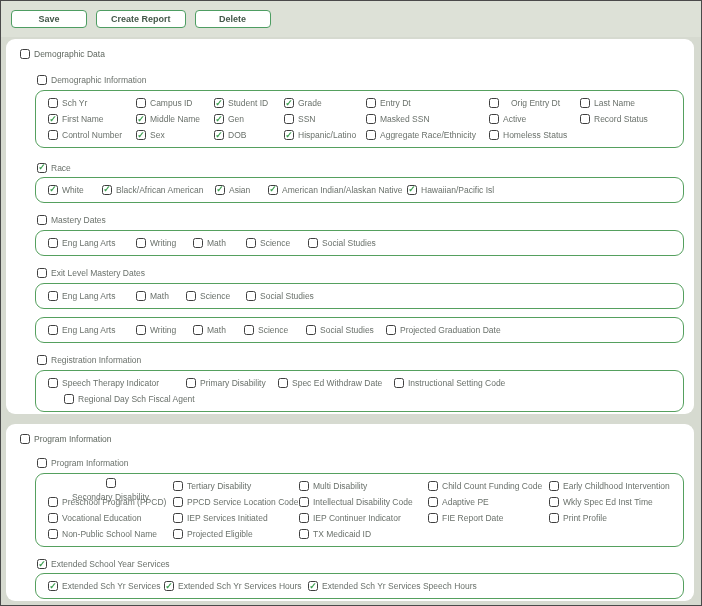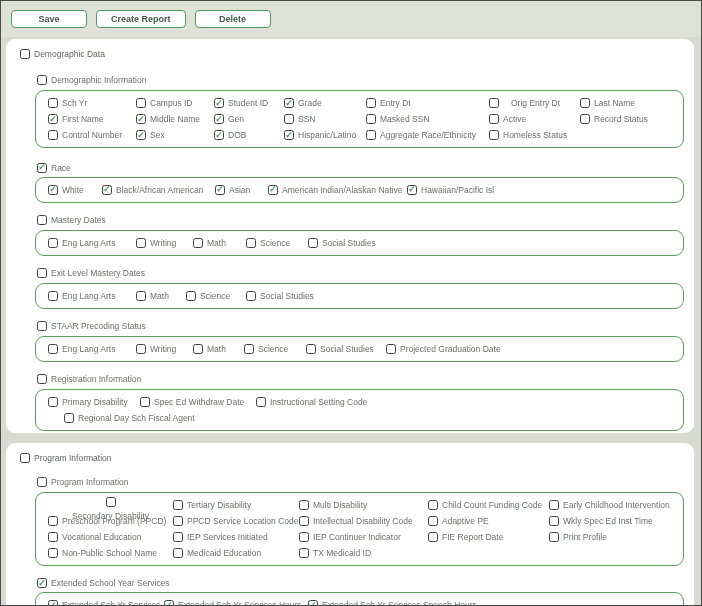--- a/index.html
+++ b/index.html
@@ -261,24 +261,21 @@
               </span>
               <span class="cb-item" style="width: 60px;">
                 <span class="cb"></span>
                 <span class="cb-label">Science</span>
               </span>
               <span class="cb-item">
                 <span class="cb"></span>
                 <span class="cb-label">Social Studies</span>
               </span>
             </div>
-          </div></div><div class="group"><span class="cb-item group-head">
-            <span class="cb"></span>
-            <span class="cb-label">STAAR Precoding Status</span>
-          </span><div class="fieldset">
+          </div></div><div class="group"><div class="fieldset">
             <div class="row">
               <span class="cb-item" style="width: 88px;">
                 <span class="cb"></span>
                 <span class="cb-label">Eng Lang Arts</span>
               </span>
               <span class="cb-item" style="width: 57px;">
                 <span class="cb"></span>
                 <span class="cb-label">Writing</span>
               </span>
               <span class="cb-item" style="width: 51px;">
@@ -296,20 +293,24 @@
               <span class="cb-item">
                 <span class="cb"></span>
                 <span class="cb-label">Projected Graduation Date</span>
               </span>
             </div>
           </div></div><div class="group"><span class="cb-item group-head">
             <span class="cb"></span>
             <span class="cb-label">Registration Information</span>
           </span><div class="fieldset">
             <div class="row">
+              <span class="cb-item" style="width: 138px;">
+                <span class="cb"></span>
+                <span class="cb-label">Speech Therapy Indicator</span>
+              </span>
               <span class="cb-item" style="width: 92px;">
                 <span class="cb"></span>
                 <span class="cb-label">Primary Disability</span>
               </span>
               <span class="cb-item" style="width: 116px;">
                 <span class="cb"></span>
                 <span class="cb-label">Spec Ed Withdraw Date</span>
               </span>
               <span class="cb-item" style="width: 122px;">
                 <span class="cb"></span>
@@ -396,21 +397,21 @@
                 <span class="cb-label">Print Profile</span>
               </span>
             </div>
             <div class="row">
               <span class="cb-item" style="width: 125px;">
                 <span class="cb"></span>
                 <span class="cb-label">Non-Public School Name</span>
               </span>
               <span class="cb-item" style="width: 126px;">
                 <span class="cb"></span>
-                <span class="cb-label">Medicaid Education</span>
+                <span class="cb-label">Projected Eligible</span>
               </span>
               <span class="cb-item">
                 <span class="cb"></span>
                 <span class="cb-label">TX Medicaid ID</span>
               </span>
             </div>
           </div></div><div class="group"><span class="cb-item group-head">
             <span class="cb">✓</span>
             <span class="cb-label">Extended School Year Services</span>
           </span><div class="fieldset">

